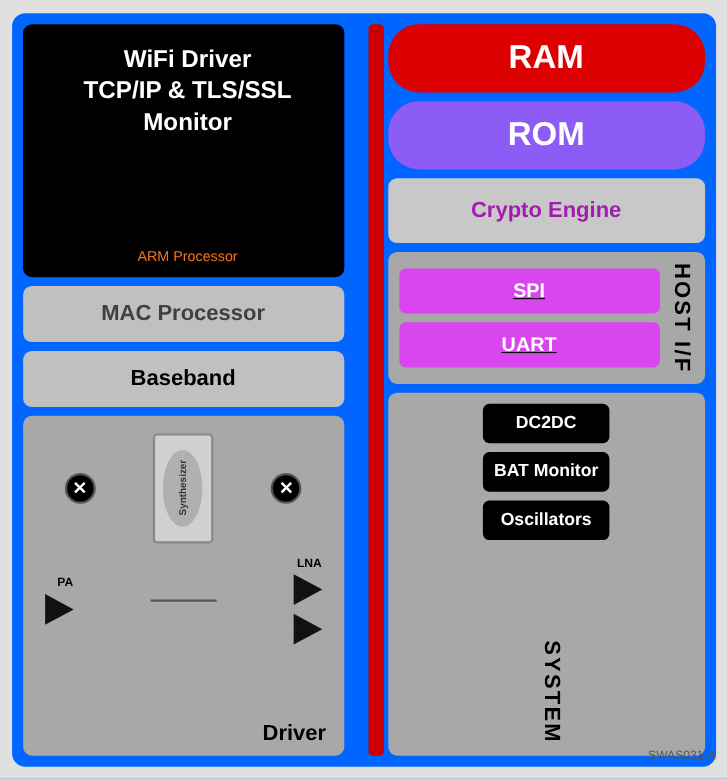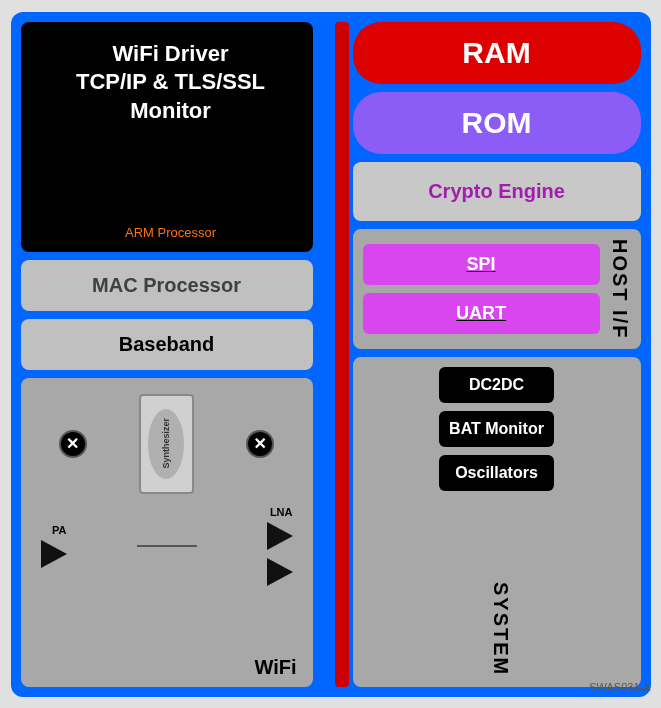--- a/index.html
+++ b/index.html
@@ -380,21 +380,21 @@
             <div style="width:60px;height:2px;background:#555;"></div>
             <div class="amp-col">
               <div class="lna-label">LNA</div>
 
               <div style="width:0;height:0;border-top:14px solid transparent;border-bottom:14px solid transparent;border-left:26px solid #111;"></div>
 
               <div style="width:0;height:0;border-top:14px solid transparent;border-bottom:14px solid transparent;border-left:26px solid #111;margin-top:4px;"></div>
             </div>
           </div>
         </div>
-        <div class="radio-label">WiFi</div>
+        <div class="radio-label">Driver</div>
       </div>
     </div>
 
     <div class="v-separator"></div>
 
     <div class="right-col">
 
       <div class="ram-block">
         <div class="ram-label">RAM</div>
       </div>

